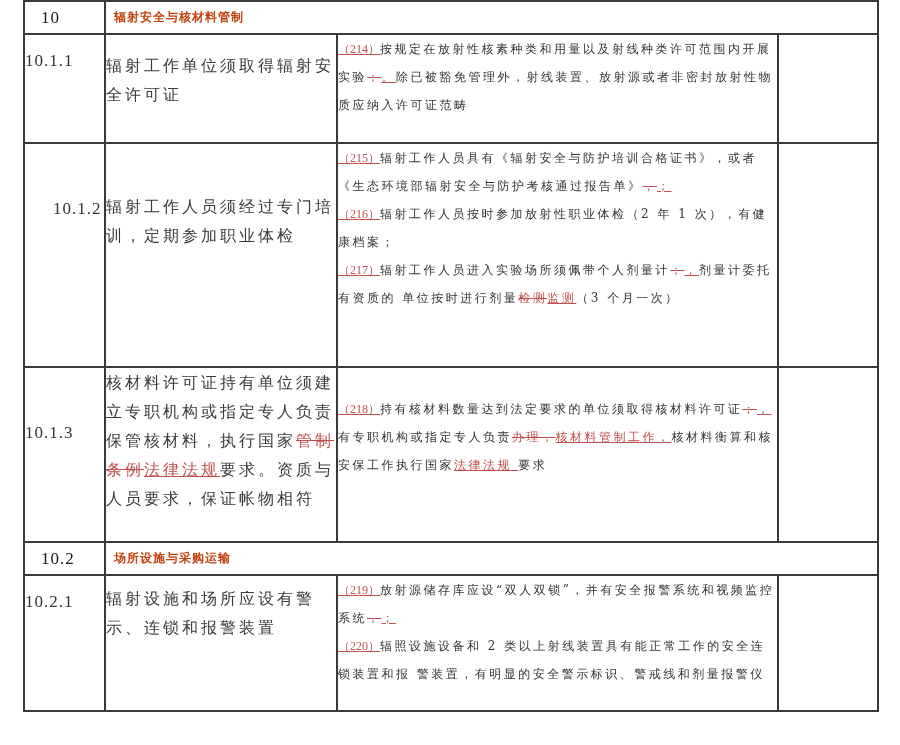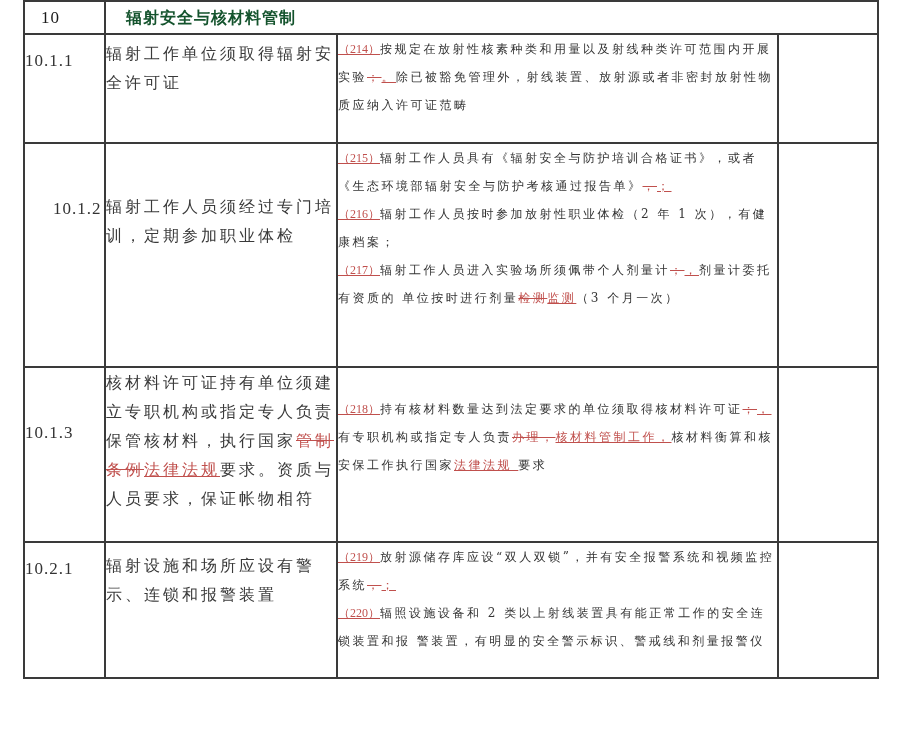--- a/index.html
+++ b/index.html
@@ -4,21 +4,21 @@
 <style>
   html, body { margin:0; padding:0; background:#ffffff; }
   body { width:900px; height:745px; overflow:hidden; position:relative;
          font-family: "DejaVu Serif", "Liberation Serif", serif; color:#2a2a2a; }
   table.doc { position:absolute; left:23px; top:0px; border-collapse:collapse;
               table-layout:fixed; width:854px; }
   table.doc td { border:2px solid #3a3a3a; vertical-align:top; padding:0; }
   col.c1 { width:81px; } col.c2 { width:232px; } col.c3 { width:441px; } col.c4 { width:100px; }
   .hdr td { height:31px; }
   .hdr .num { font-size:17px; line-height:31px; padding-left:16px; color:#1a1a1a; font-family:"Liberation Serif", serif; }
-  .hdr .ttl { font-size:16px; line-height:31px; padding-left:20px; font-weight:bold; color:#14532d; letter-spacing:1px; }
+  .hdr .ttl { font-size:12px; line-height:31px; padding-left:8px; font-weight:bold; color:#c2410c; letter-spacing:1px; }
   .num { font-size:17px; font-family:"Liberation Serif", serif; color:#333; padding-left:4px; letter-spacing:1px; }
   .req { font-size:16px; line-height:29px; padding:2px 4px 0 8px; color:#3a3a3a; letter-spacing:3px; }
   .body { font-size:12px; line-height:28px; padding:1px 4px 0 4px; color:#333; letter-spacing:2.5px; }
   .ref { color:#c0504d; text-decoration:underline; text-decoration-color:#c0504d; letter-spacing:0; font-family:"Liberation Serif", serif; }
   .del { color:#c0504d; text-decoration:line-through; text-decoration-color:#c0504d; }
   .ins { color:#c0504d; text-decoration:underline; text-decoration-color:#c0504d; }
   .para { display:block; }
 </style>
 </head>
 <body>
@@ -33,21 +33,21 @@
 
   <tbody>
       <tr class="hdr">
     <td class="num">10</td>
     <td colspan="3" class="ttl">辐射安全与核材料管制</td>
   </tr>
 
 
   <tr style="height:109px;">
     <td class="num" style="padding-top:16px;border-radius:21px;">10.1.1</td>
-    <td class="req" style="padding-top:4px;">辐射工作单位须取得辐射安全许可证</td>
+    <td class="req" style="padding-top:16px;">辐射工作单位须取得辐射安全许可证</td>
     <td class="body">
       <span class="ref">（214）</span><span>按规定在放射性核素种类和用量以及射线种类许可范围内开展实验</span><span class="del">；</span><span class="ins">。</span><span>除已被豁免管理外，射线装置、放射源或者非密封放射性物质应纳入许可证范畴</span>
     </td>
     <td></td>
   </tr>
 
   <tr style="height:224px;">
     <td class="num" style="padding-top:55px;padding-left:28px;">10.1.2</td>
     <td class="req" style="padding-top:48px;">辐射工作人员须经过专门培训，定期参加职业体检</td>
     <td class="body">
@@ -60,20 +60,24 @@
 
   <tr style="height:175px;">
     <td class="num" style="padding-top:55px;margin-top:41px;">10.1.3</td>
     <td class="req" style="padding-top:0px;"><span>核材料许可证持有单位须建立专职机构或指定专人负责保管核材料，执行国家</span><span class="del">管制条例</span><span class="ins">法律法规</span><span>要求。资质与人员要求，保证帐物相符</span></td>
     <td class="body" style="padding-top:27px;border-radius:32px;">
       <span class="ref">（218）</span><span>持有核材料数量达到法定要求的单位须取得核材料许可证</span><span class="del">；</span><span class="ins">，</span><span>有专职机构或指定专人负责</span><span class="del">办理，</span><span class="ins">核材料管制工作，</span><span>核材料衡算和核安保工作执行国家</span><span class="ins">法律法规 </span><span>要求</span>
     </td>
     <td></td>
   </tr>
 
+  <tr class="hdr">
+    <td class="num">10.2</td>
+    <td colspan="3" class="ttl">场所设施与采购运输</td>
+  </tr>
 
   <tr style="height:136px;">
     <td class="num" style="padding-top:16px;">10.2.1</td>
     <td class="req" style="padding-top:8px;">辐射设施和场所应设有警示、连锁和报警装置</td>
     <td class="body">
       <span class="para"><span class="ref">（219）</span><span>放射源储存库应设“双人双锁”，并有安全报警系统和视频监控系统</span><span class="del">，</span><span class="ins">；</span></span>
       <span class="para"><span class="ref">（220）</span><span>辐照设施设备和 2 类以上射线装置具有能正常工作的安全连锁装置和报 警装置，有明显的安全警示标识、警戒线和剂量报警仪</span></span>
     </td>
     <td></td>
   </tr>

